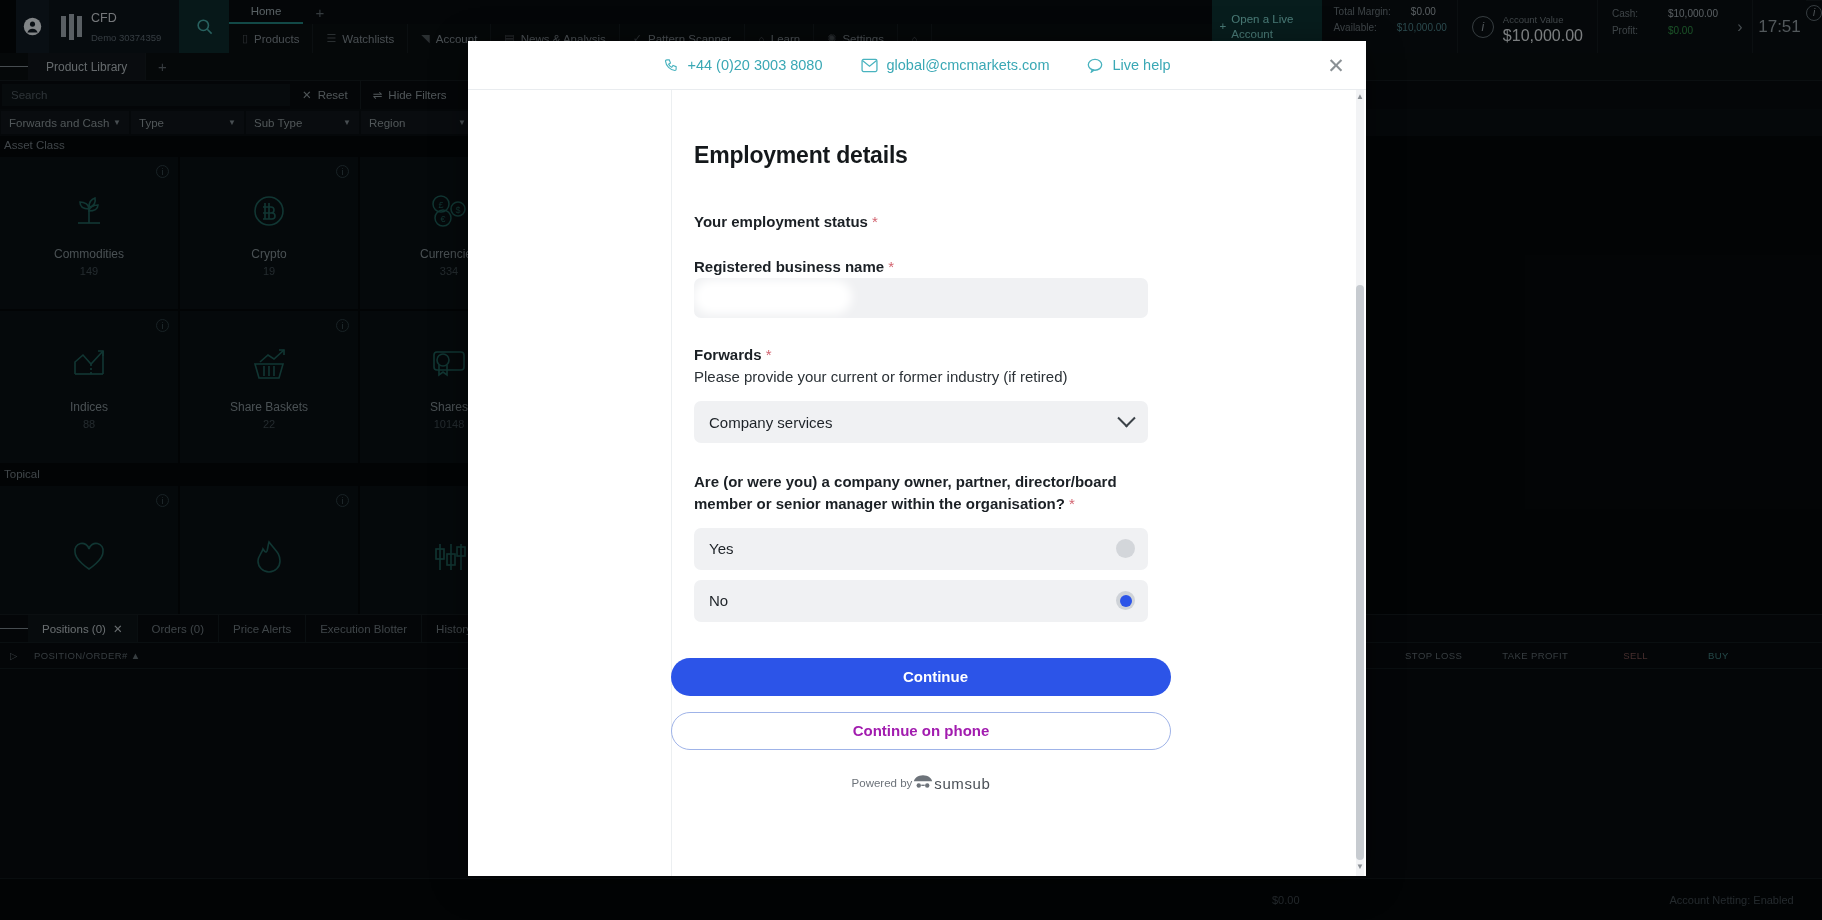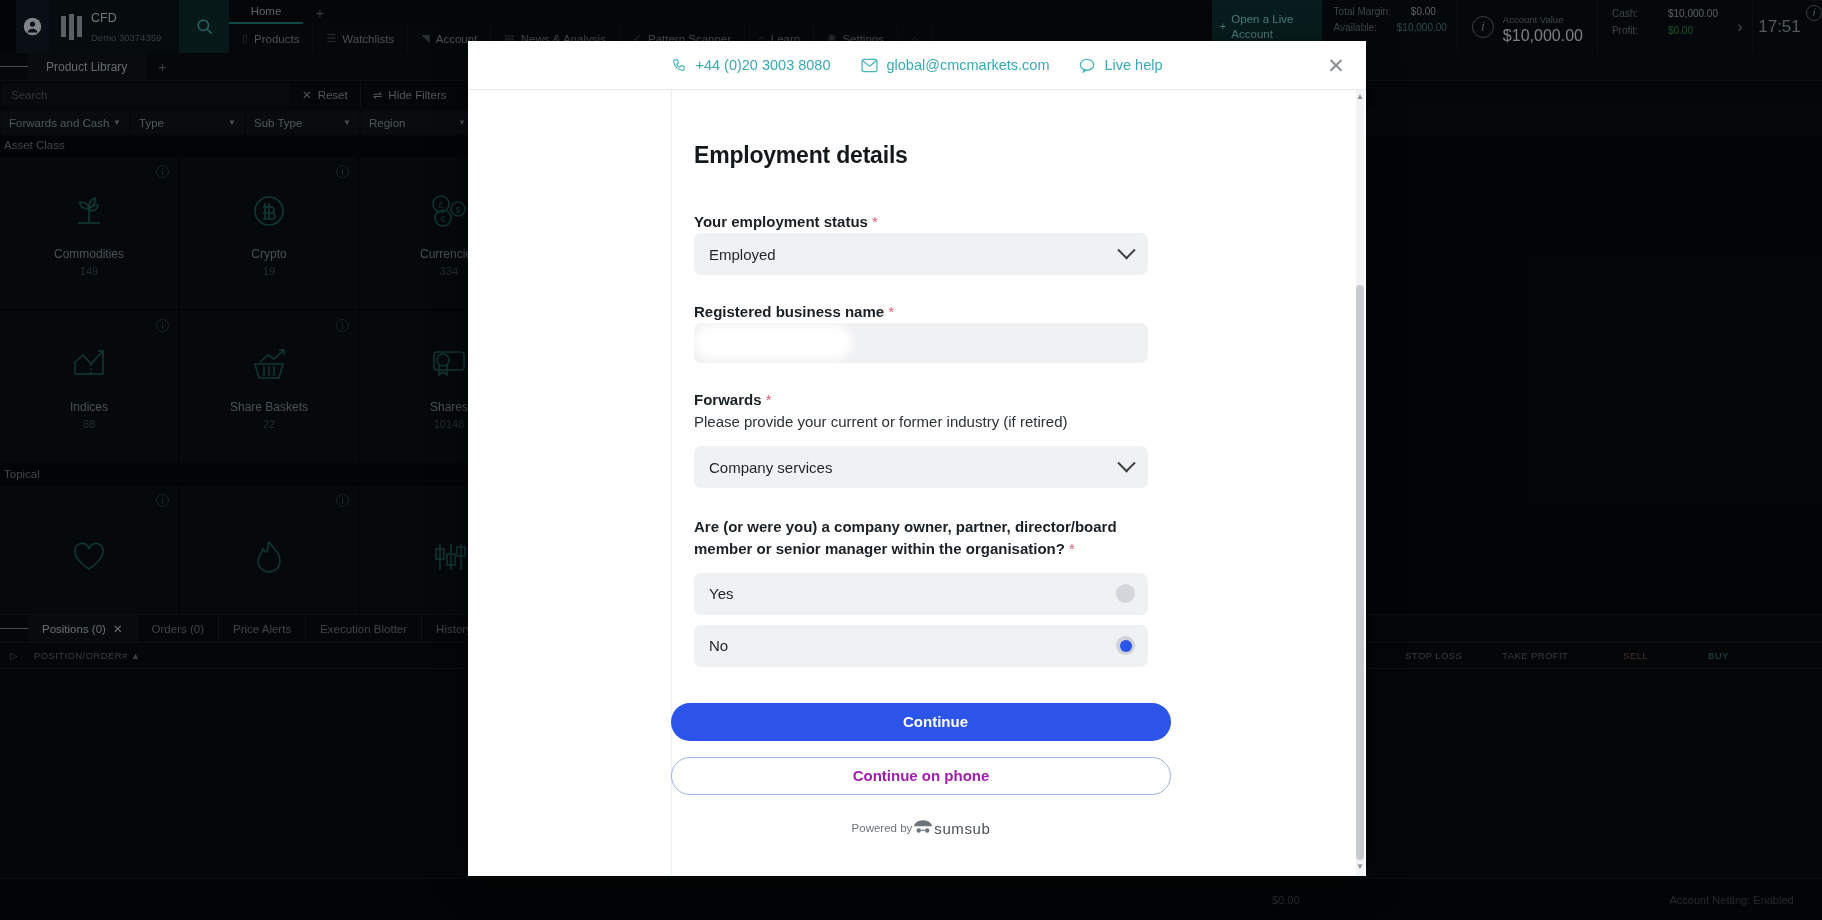--- a/index.html
+++ b/index.html
@@ -194,21 +194,21 @@
     position: absolute;
     left: 468px; top: 41px; width: 898px; height: 835px;
     background: #ffffff;
     box-shadow: 0 6px 34px rgba(0,0,0,.45);
     display: flex; flex-direction: column;
     overflow: hidden;
   }
   .modal-top {
     height: 48px; flex: 0 0 48px;
     display: flex; align-items: center; justify-content: center;
-    gap: 30px; position: relative; background: #fff;
+    gap: 38px; position: relative; background: #fff;
   }
   .mt-item {
     display: flex; align-items: center; gap: 9px;
     font-size: 14.5px; color: #3aa8b5;
   }
   .mt-item .ic { color: #49b3bf; display: flex; }
   .modal-close {
     position: absolute; right: 18px; top: 12px;
     width: 24px; height: 24px; color: #8b9195;
     display: flex; align-items: center; justify-content: center;
@@ -658,24 +658,20 @@
       <div class="col-left-rule"></div>
 
       <div class="form-col">
         <div class="form-card">
           <div class="form-title">Employment details</div>
 
           <div class="field">
             <div class="field-label">
               <span>Your employment status</span>
               <span class="req">*</span>
-            </div>
-            <div class="select-box">
-              <span>Employed</span>
-              <span class="chev"></span>
             </div>
           </div>
 
           <div class="field">
             <div class="field-label">
               <span>Registered business name</span>
               <span class="req">*</span>
             </div>
             <div class="text-input">
               <span class="redaction"></span>

